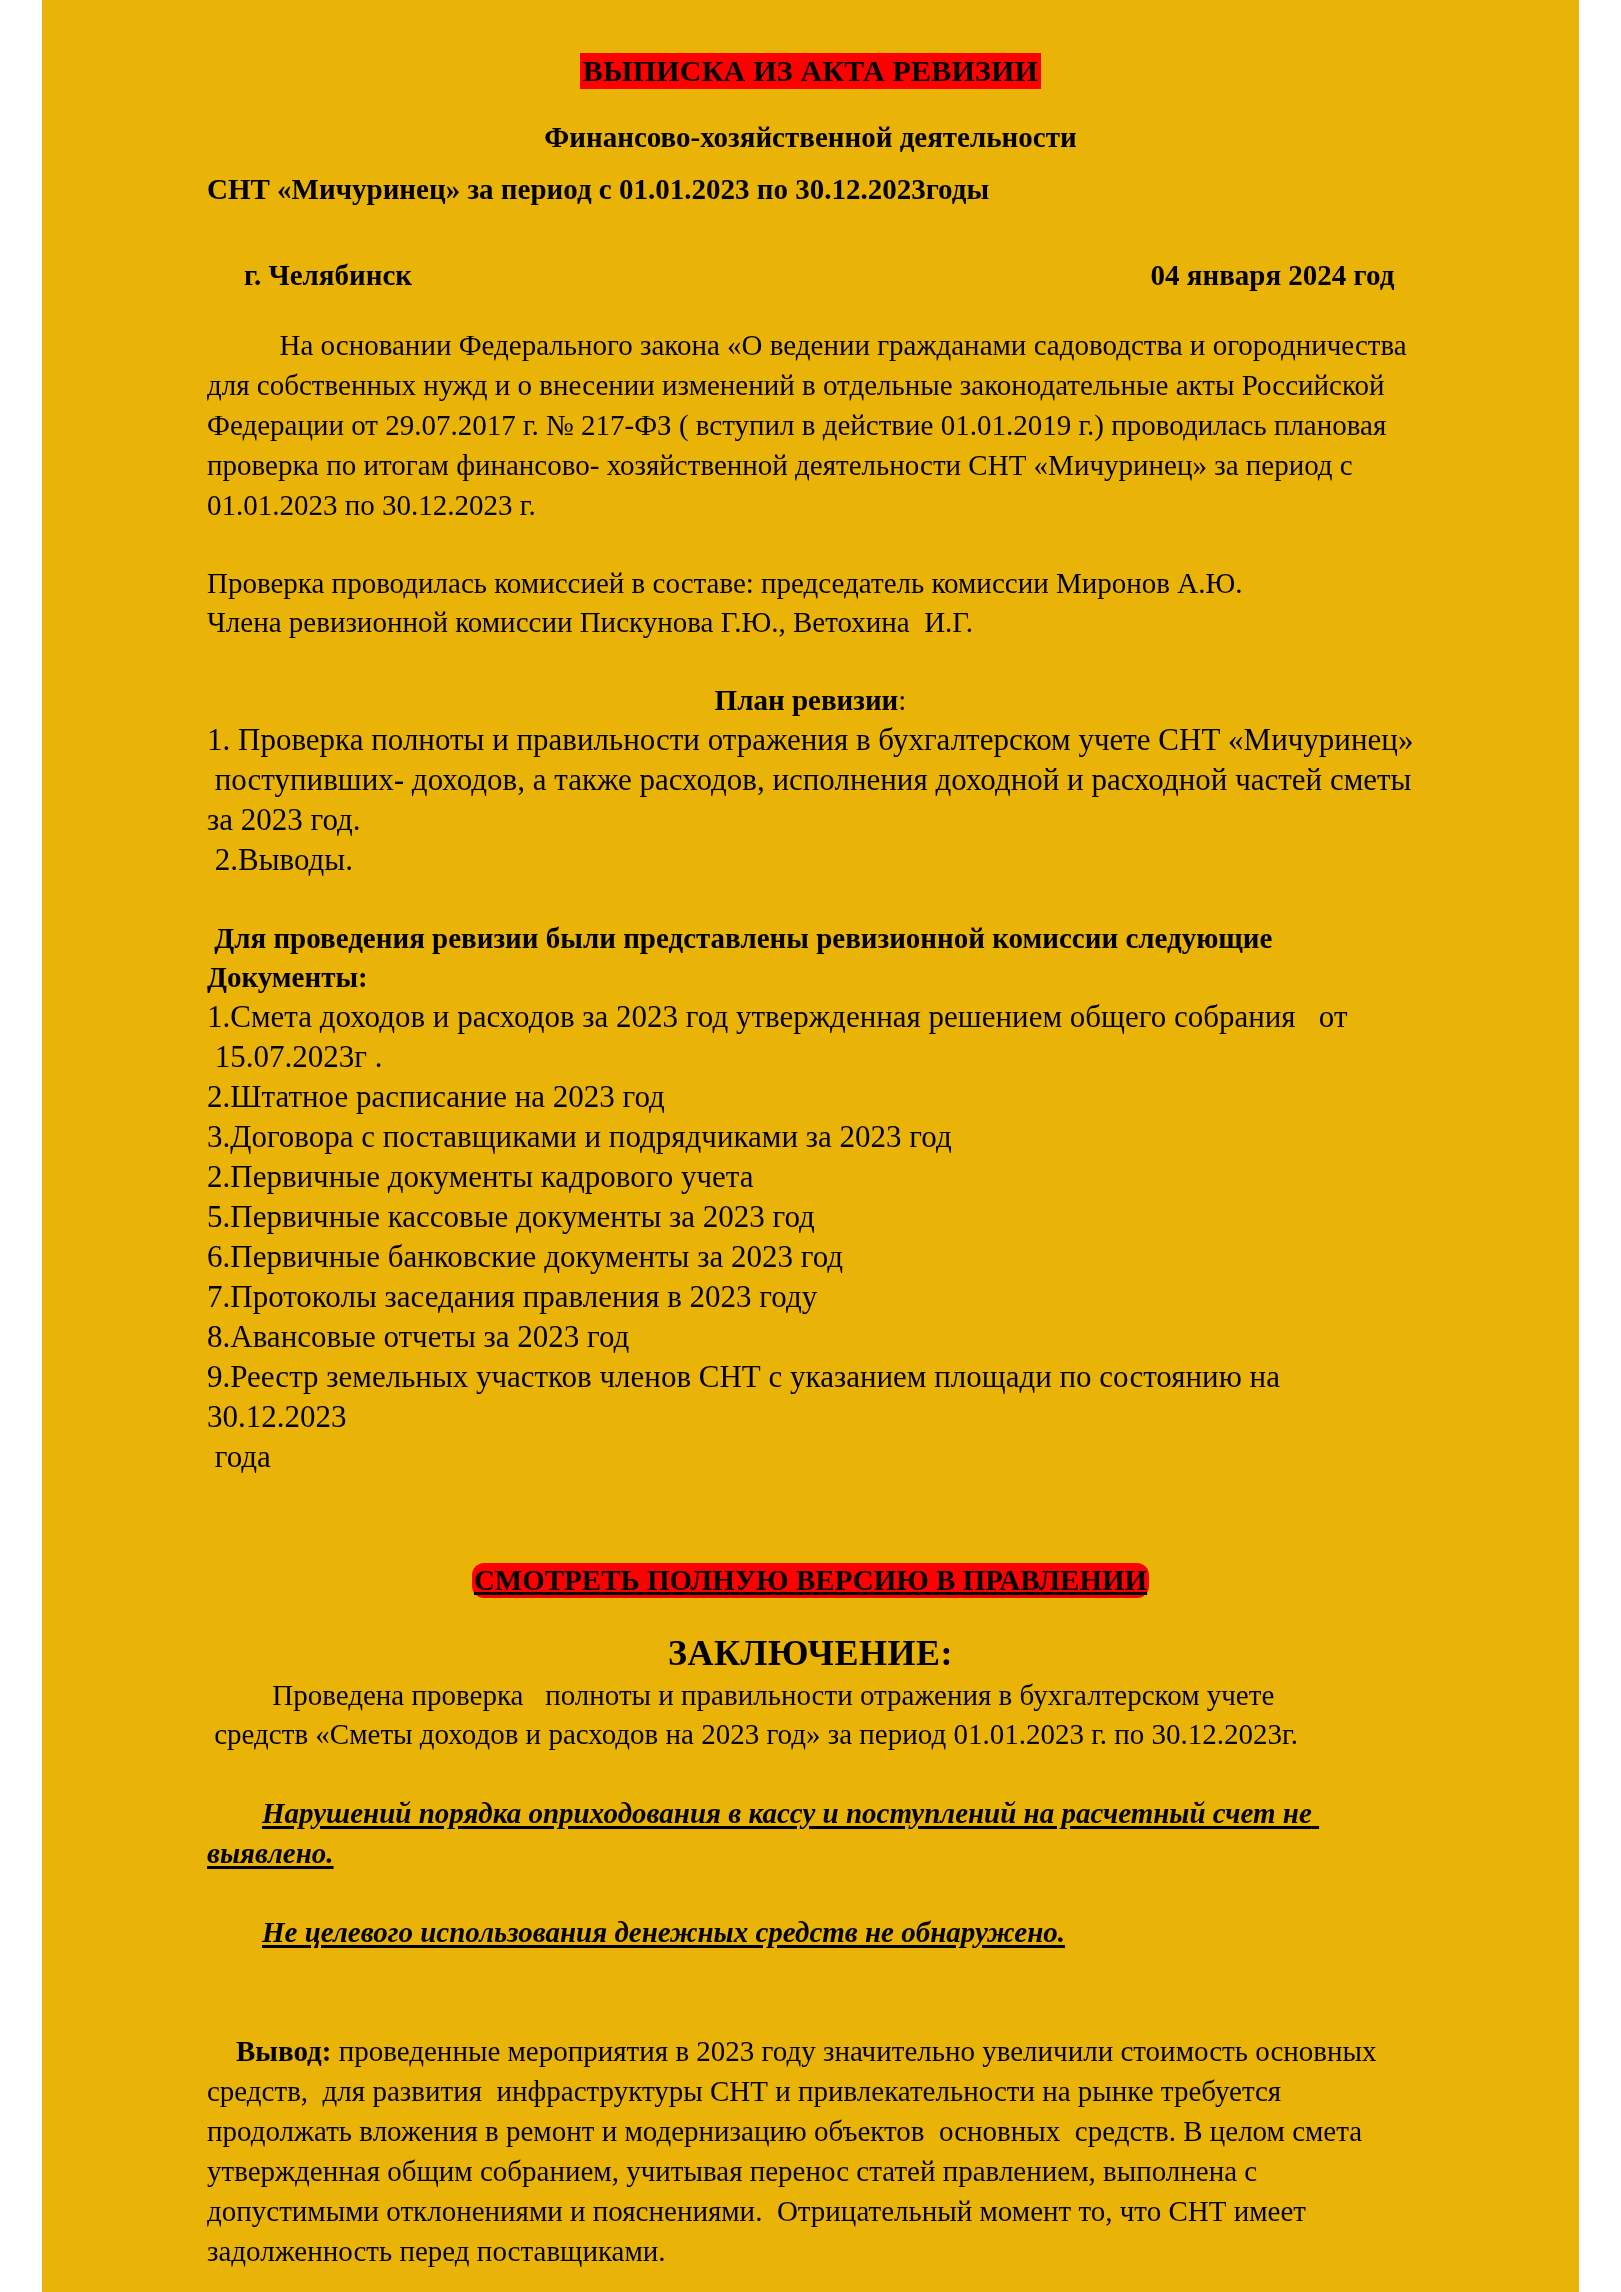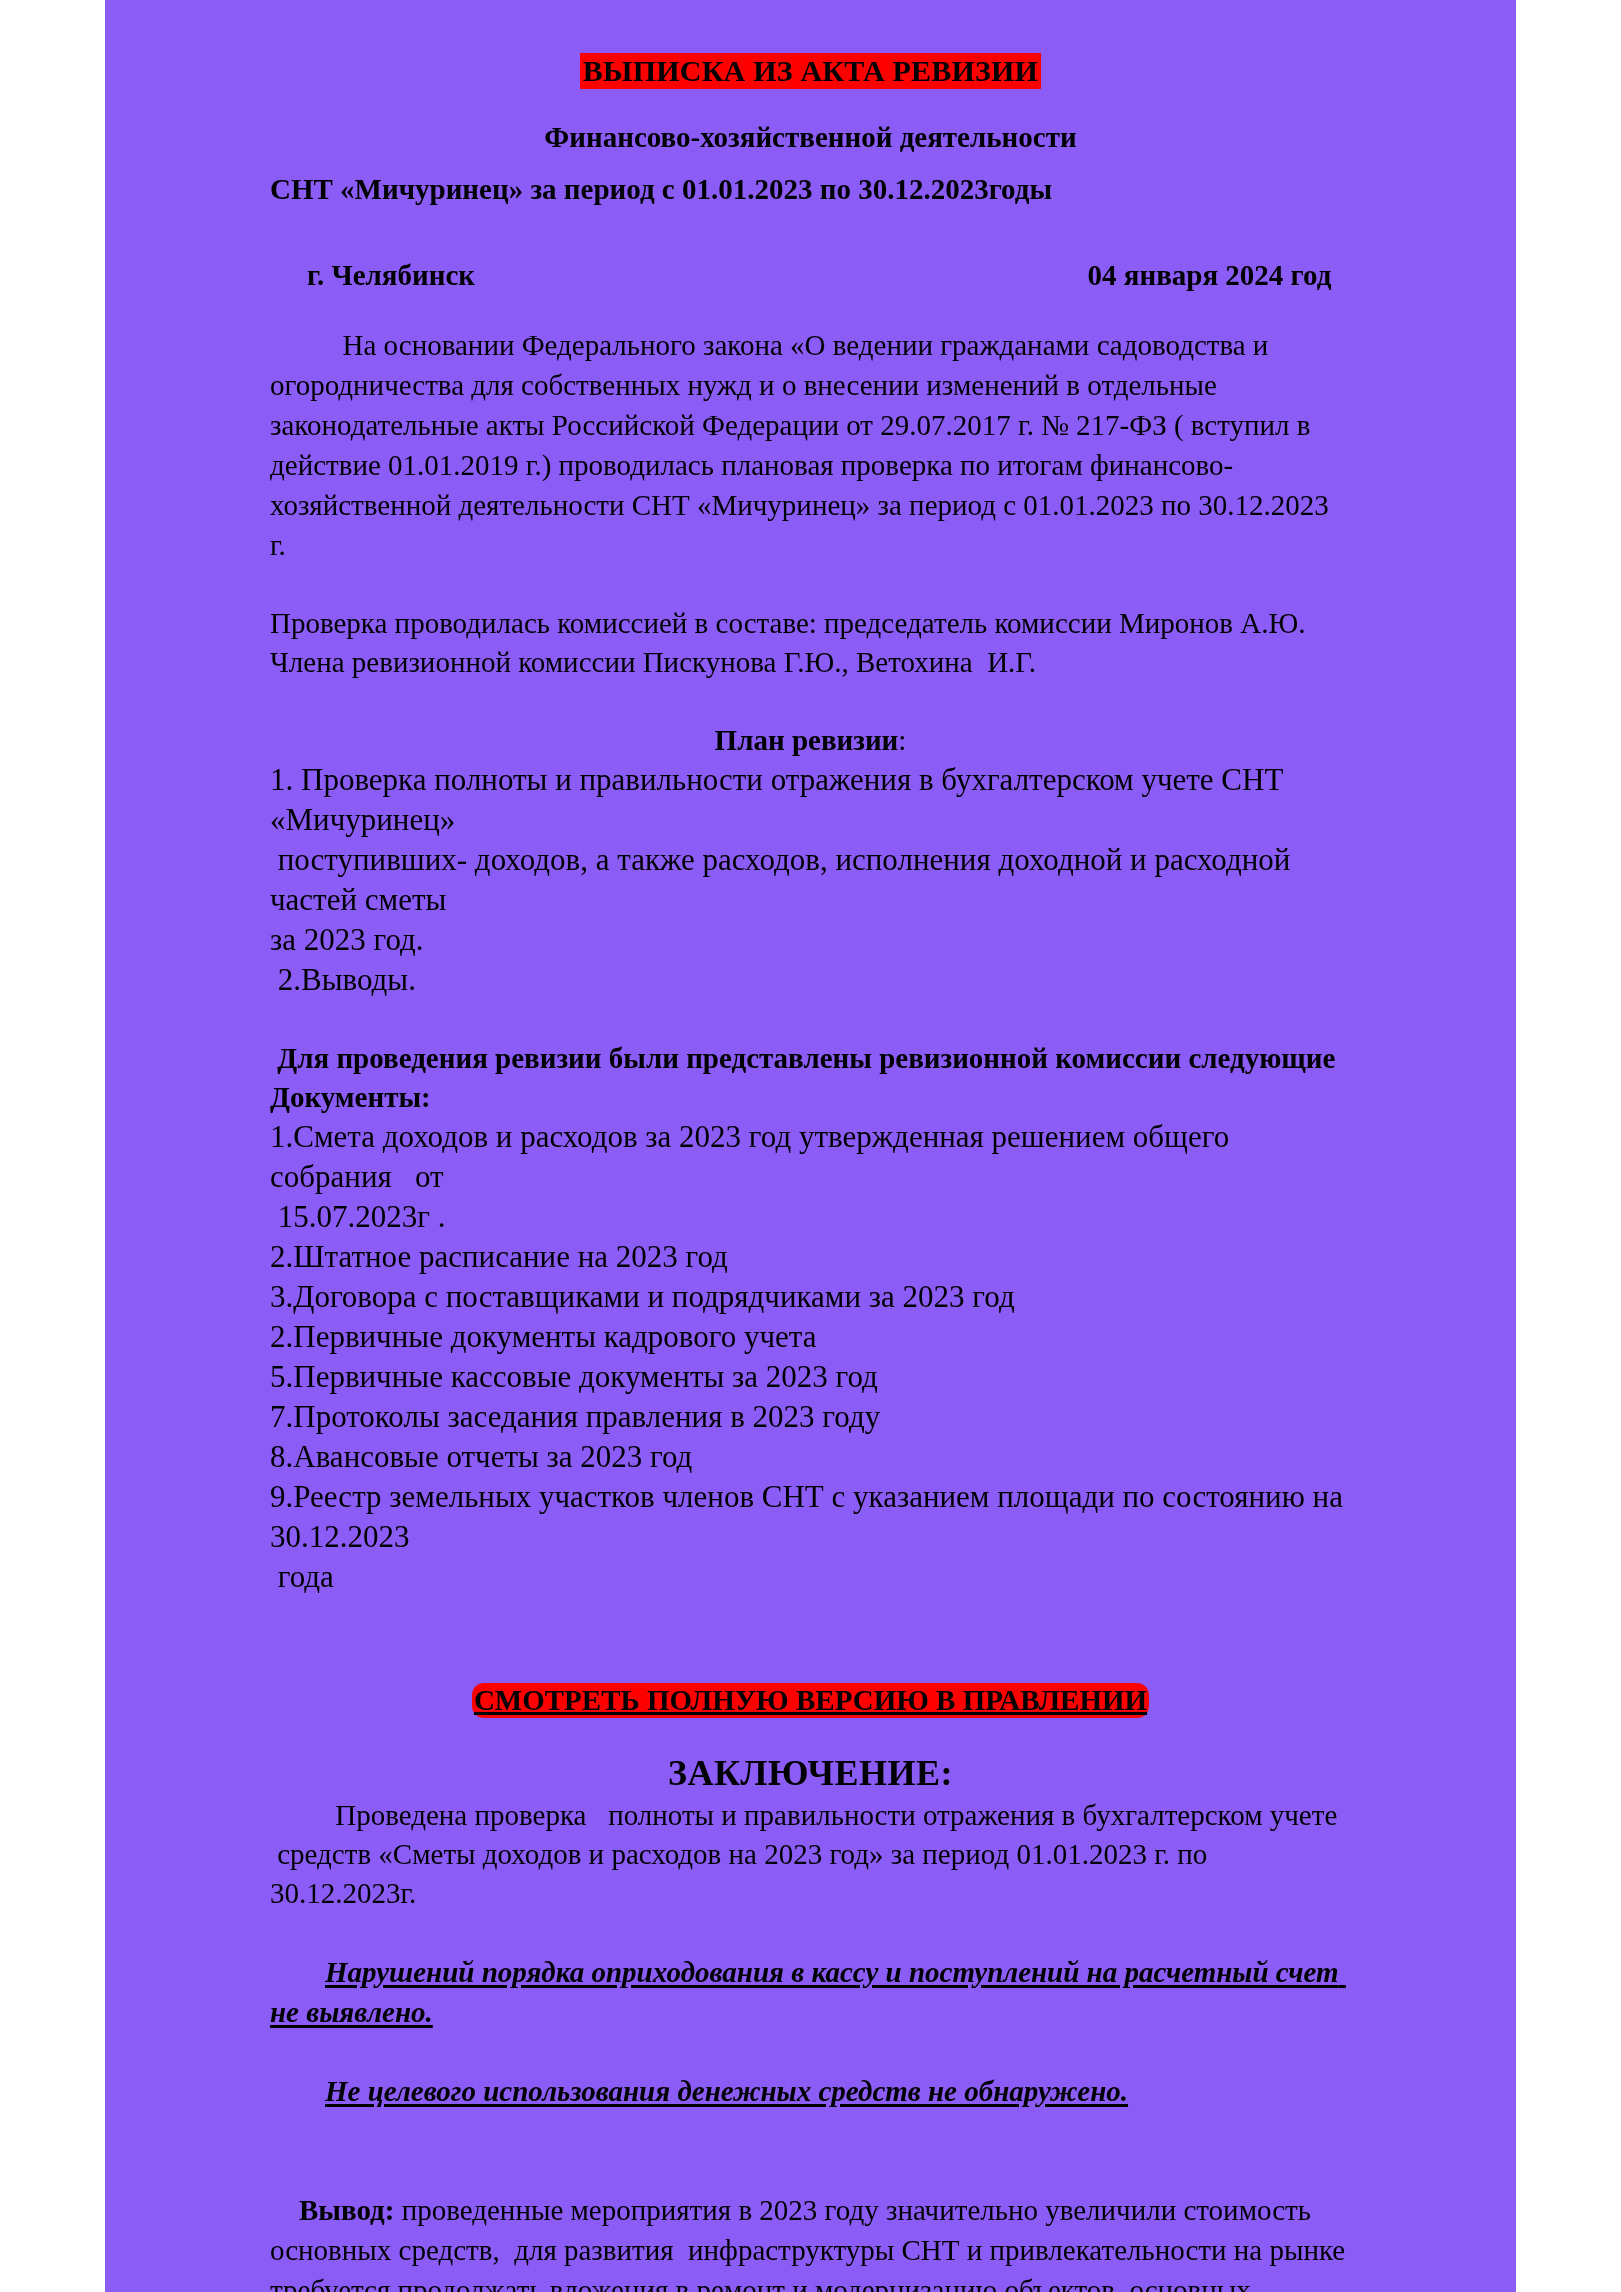--- a/index.html
+++ b/index.html
@@ -7,24 +7,24 @@
     margin: 0;
     padding: 0;
     background: #ffffff;
   }
   body {
     font-family: "Liberation Serif", "DejaVu Serif", serif;
     color: #000000;
   }
   .page {
     position: relative;
-    width: 1411px;
+    width: 1537px;
     height: 2293px;
     margin: 0 auto;
-    background: #8b5cf6;
+    background: #eab308;
     box-sizing: border-box;
     padding: 51px 165px 0 165px;
     overflow: hidden;
   }
 
   
   .line {
     font-size: 29px;
     line-height: 39px;
     white-space: pre-wrap;
@@ -183,20 +183,21 @@
 
   <div class="line bold mt-block"> Для проведения ревизии были представлены ревизионной комиссии следующие</div>
   <div class="line bold">Документы:</div>
 
   <div class="list">1.Смета доходов и расходов за 2023 год утвержденная решением общего собрания   от</div>
   <div class="list"> 15.07.2023г .</div>
   <div class="list">2.Штатное расписание на 2023 год</div>
   <div class="list">3.Договора с поставщиками и подрядчиками за 2023 год</div>
   <div class="list">2.Первичные документы кадрового учета</div>
   <div class="list">5.Первичные кассовые документы за 2023 год</div>
+  <div class="list">6.Первичные банковские документы за 2023 год</div>
   <div class="list">7.Протоколы заседания правления в 2023 году</div>
   <div class="list">8.Авансовые отчеты за 2023 год</div>
   <div class="list">9.Реестр земельных участков членов СНТ с указанием площади по состоянию на 30.12.2023</div>
   <div class="list"> года</div>
 
   <div class="banner-wrap">
     <span class="banner-hl">СМОТРЕТЬ ПОЛНУЮ ВЕРСИЮ В ПРАВЛЕНИИ</span>
   </div>
 
   <div class="zakl">ЗАКЛЮЧЕНИЕ:</div>

